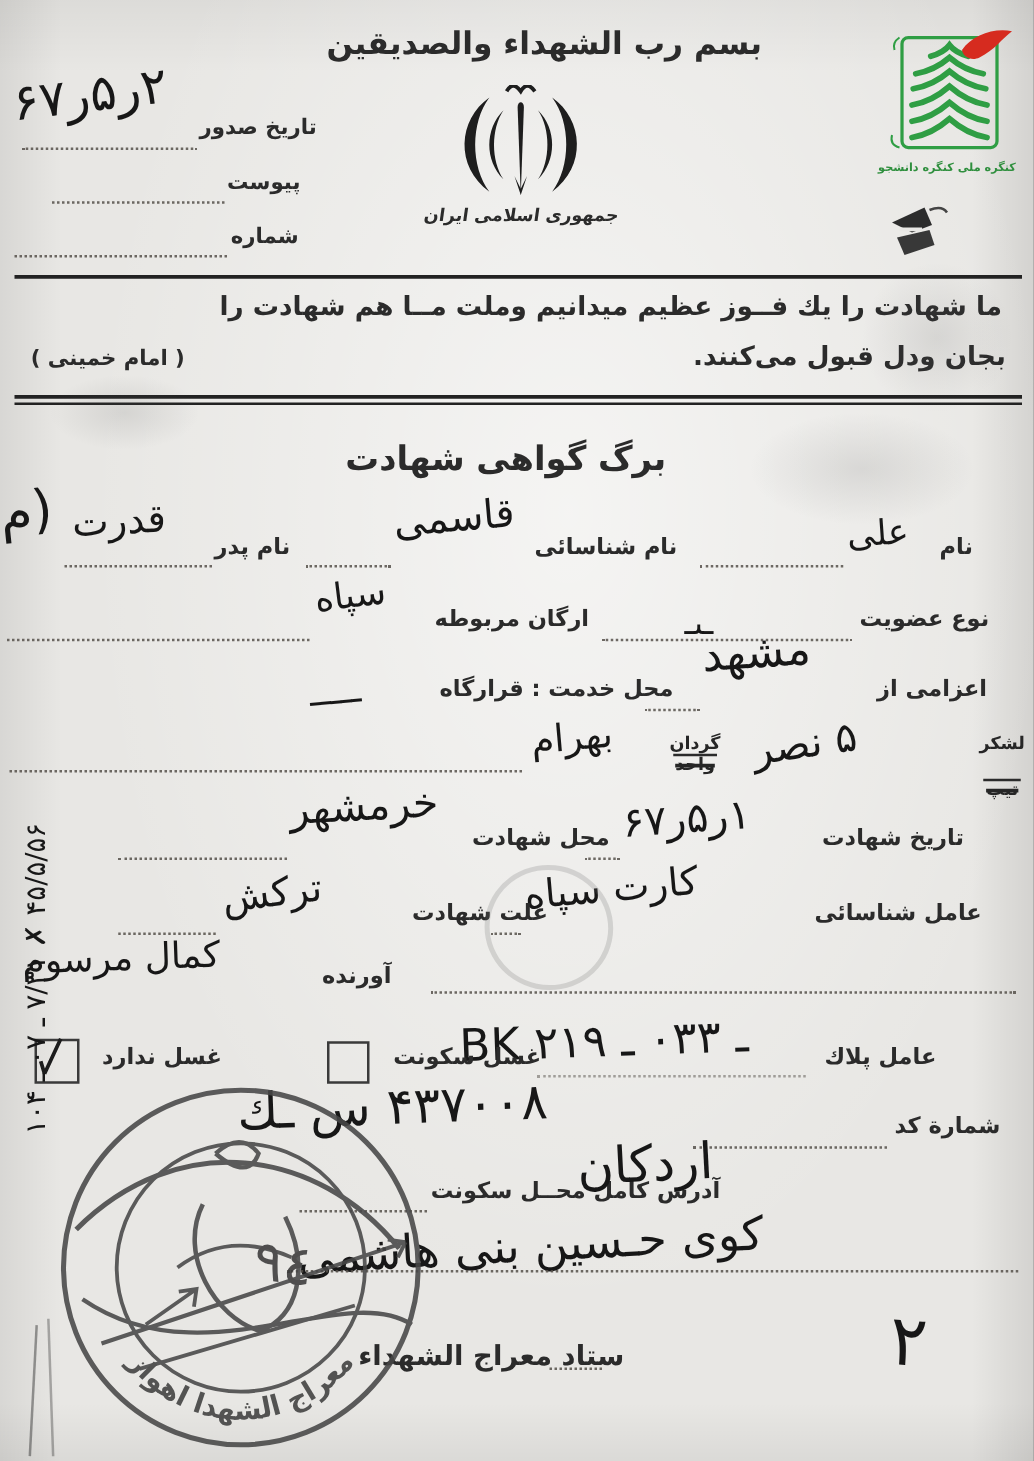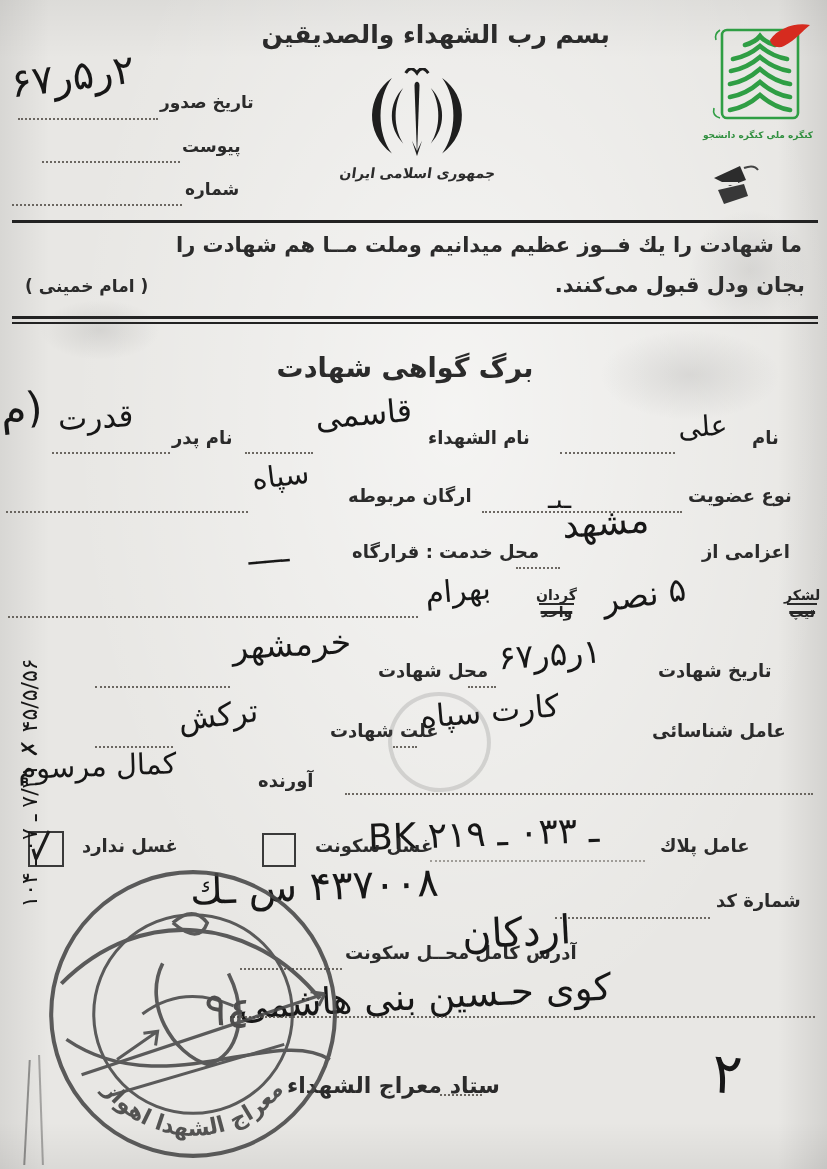--- a/index.html
+++ b/index.html
@@ -92,42 +92,42 @@
     <span class="lbl" style="font-size:17px;">( امام خمینی )</span>
   </div>
   <div class="abs rule" style="left:12px;top:316px;width:806px;height:3px;"></div>
   <div class="abs rule" style="left:12px;top:322px;width:806px;height:1.5px;"></div>
 
   <div class="abs lbl" style="left:230px;top:352px;width:350px;text-align:center;font-size:27px;letter-spacing:2px;">برگ گواهی شهادت</div>
 
   <div class="abs lbl" style="left:752px;top:427px;">نام</div>
   <div class="abs hw" style="left:678px;top:413px;font-size:28px;transform:rotate(-4deg);">علی</div>
   <div class="abs dots" style="left:560px;top:450px;width:115px;"></div>
-  <div class="abs lbl" style="left:428px;top:427px;">نام الشهداء</div>
+  <div class="abs lbl" style="left:428px;top:427px;">نام شناسائی</div>
   <div class="abs hw" style="left:315px;top:398px;font-size:32px;transform:rotate(-5deg);">قاسمی</div>
   <div class="abs dots" style="left:245px;top:450px;width:68px;"></div>
   <div class="abs lbl" style="left:172px;top:427px;">نام پدر</div>
   <div class="abs hw" style="left:58px;top:402px;font-size:31px;transform:rotate(-3deg);">قدرت</div>
   <div class="abs hw" style="left:0px;top:388px;font-size:42px;transform:rotate(-6deg);">(م</div>
   <div class="abs dots" style="left:52px;top:450px;width:118px;"></div>
 
   <div class="abs lbl" style="left:688px;top:485px;">نوع عضویت</div>
   <div class="abs dots" style="left:482px;top:509px;width:200px;"></div>
   <div class="abs hw" style="left:548px;top:486px;font-size:26px;">ـٮـ</div>
   <div class="abs lbl" style="left:348px;top:485px;">ارگان مربوطه</div>
   <div class="abs hw" style="left:252px;top:462px;font-size:29px;transform:rotate(-7deg);">سپاه</div>
   <div class="abs dots" style="left:6px;top:509px;width:242px;"></div>
 
   <div class="abs lbl" style="left:702px;top:541px;">اعزامی از</div>
   <div class="abs hw" style="left:562px;top:505px;font-size:36px;transform:rotate(-4deg);">مشهد</div>
   <div class="abs dots" style="left:516px;top:565px;width:44px;"></div>
   <div class="abs lbl" style="left:352px;top:541px;">محل خدمت : قرارگاه</div>
   <div class="abs hw" style="left:248px;top:540px;font-size:28px;transform:rotate(-5deg);">ـــــ</div>
 
-  <div class="abs frac" style="left:784px;top:588px;">
+  <div class="abs frac" style="left:784px;top:588px;gap:20px;">
     <span>لشكر</span>
     <span class="bot">تیپ</span>
   </div>
   <div class="abs hw" style="left:602px;top:578px;font-size:33px;transform:rotate(-8deg);">۵ نصر</div>
   <div class="abs frac" style="left:536px;top:588px;">
     <span>گردان</span>
     <span class="bot">واحد</span>
   </div>
   <div class="abs hw" style="left:425px;top:576px;font-size:30px;transform:rotate(-5deg);">بهرام</div>
   <div class="abs dots" style="left:8px;top:614px;width:410px;"></div>

